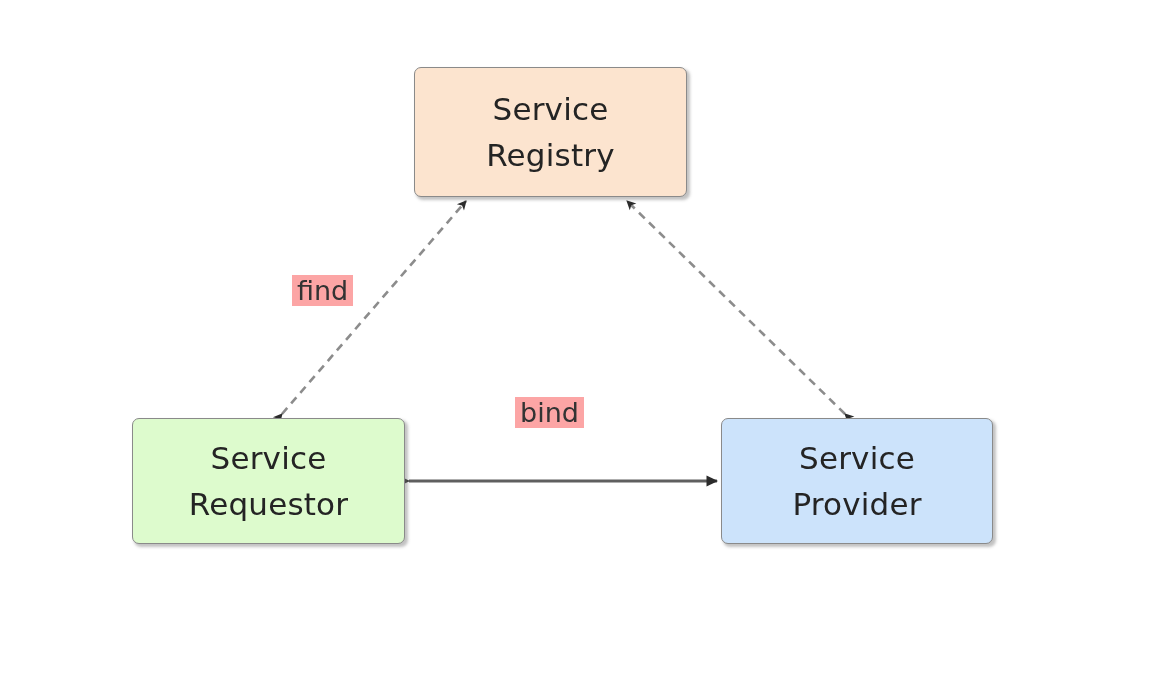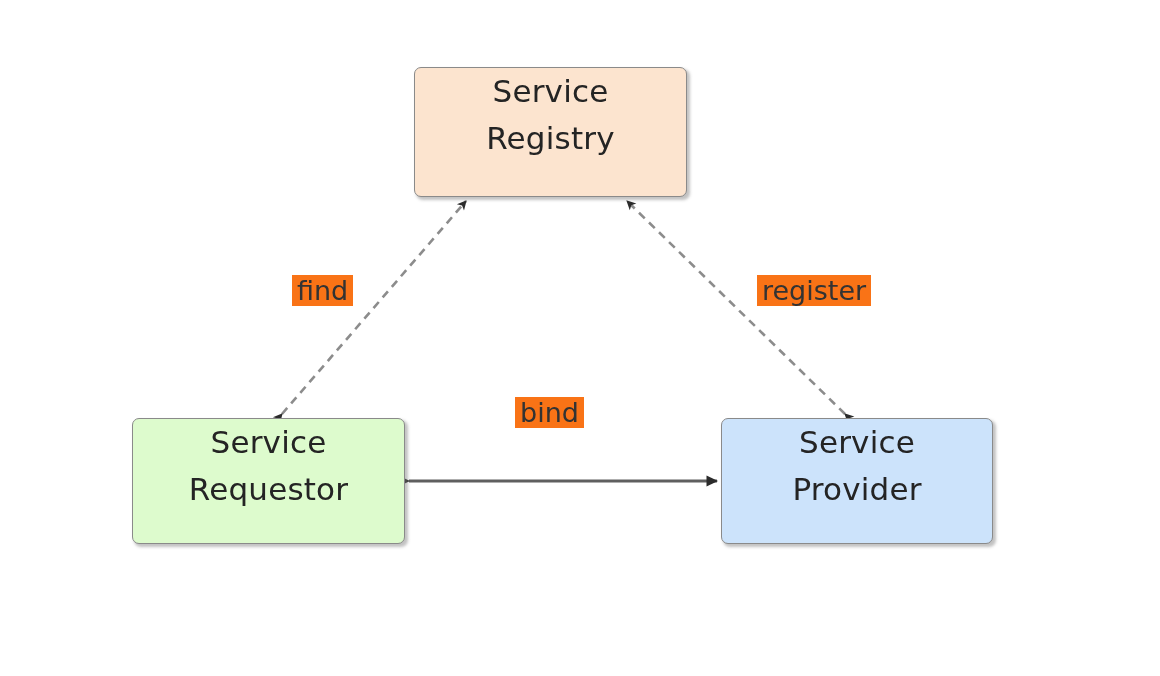--- a/index.html
+++ b/index.html
@@ -21,21 +21,21 @@
     top: 0;
     width: 1160px;
     height: 676px;
   }
   .node {
     position: absolute;
     box-sizing: border-box;
     border: 1.6px solid #8a8a8a;
     border-radius: 7px;
     display: flex;
-    align-items: flex-start;
+    align-items: center;
     justify-content: center;
     text-align: center;
     box-shadow: 2.5px 2.5px 3px rgba(120,120,120,0.45);
   }
   .node-label {
     color: #242424;
     font-size: 31px;
     line-height: 1.50;
     letter-spacing: 0.2px;
     white-space: pre-line;
@@ -59,21 +59,21 @@
     left: 721px;
     top: 418px;
     width: 272px;
     height: 126px;
     background: #cce3fb;
   }
   .edge-label {
     position: absolute;
     color: #333333;
     font-size: 27px;
-    background: #f97316;
+    background: #fca5a5;
     padding: 0 5px;
     white-space: nowrap;
   }
   #label-find   { left: 292px; top: 275px; }
   #label-register { left: 757px; top: 275px; }
   #label-bind   { left: 515px; top: 397px; }
 </style>
 </head>
 <body>
 
@@ -106,17 +106,16 @@
 Requestor</span>
   </div>
 
   <div class="node" id="node-provider">
     <span class="node-label">Service
 Provider</span>
   </div>
 
   <div class="edge-label" id="label-find">find</div>
 
-  <div class="edge-label" id="label-register">register</div>
 
   <div class="edge-label" id="label-bind">bind</div>
 
 </div>
 
 </body></html>

